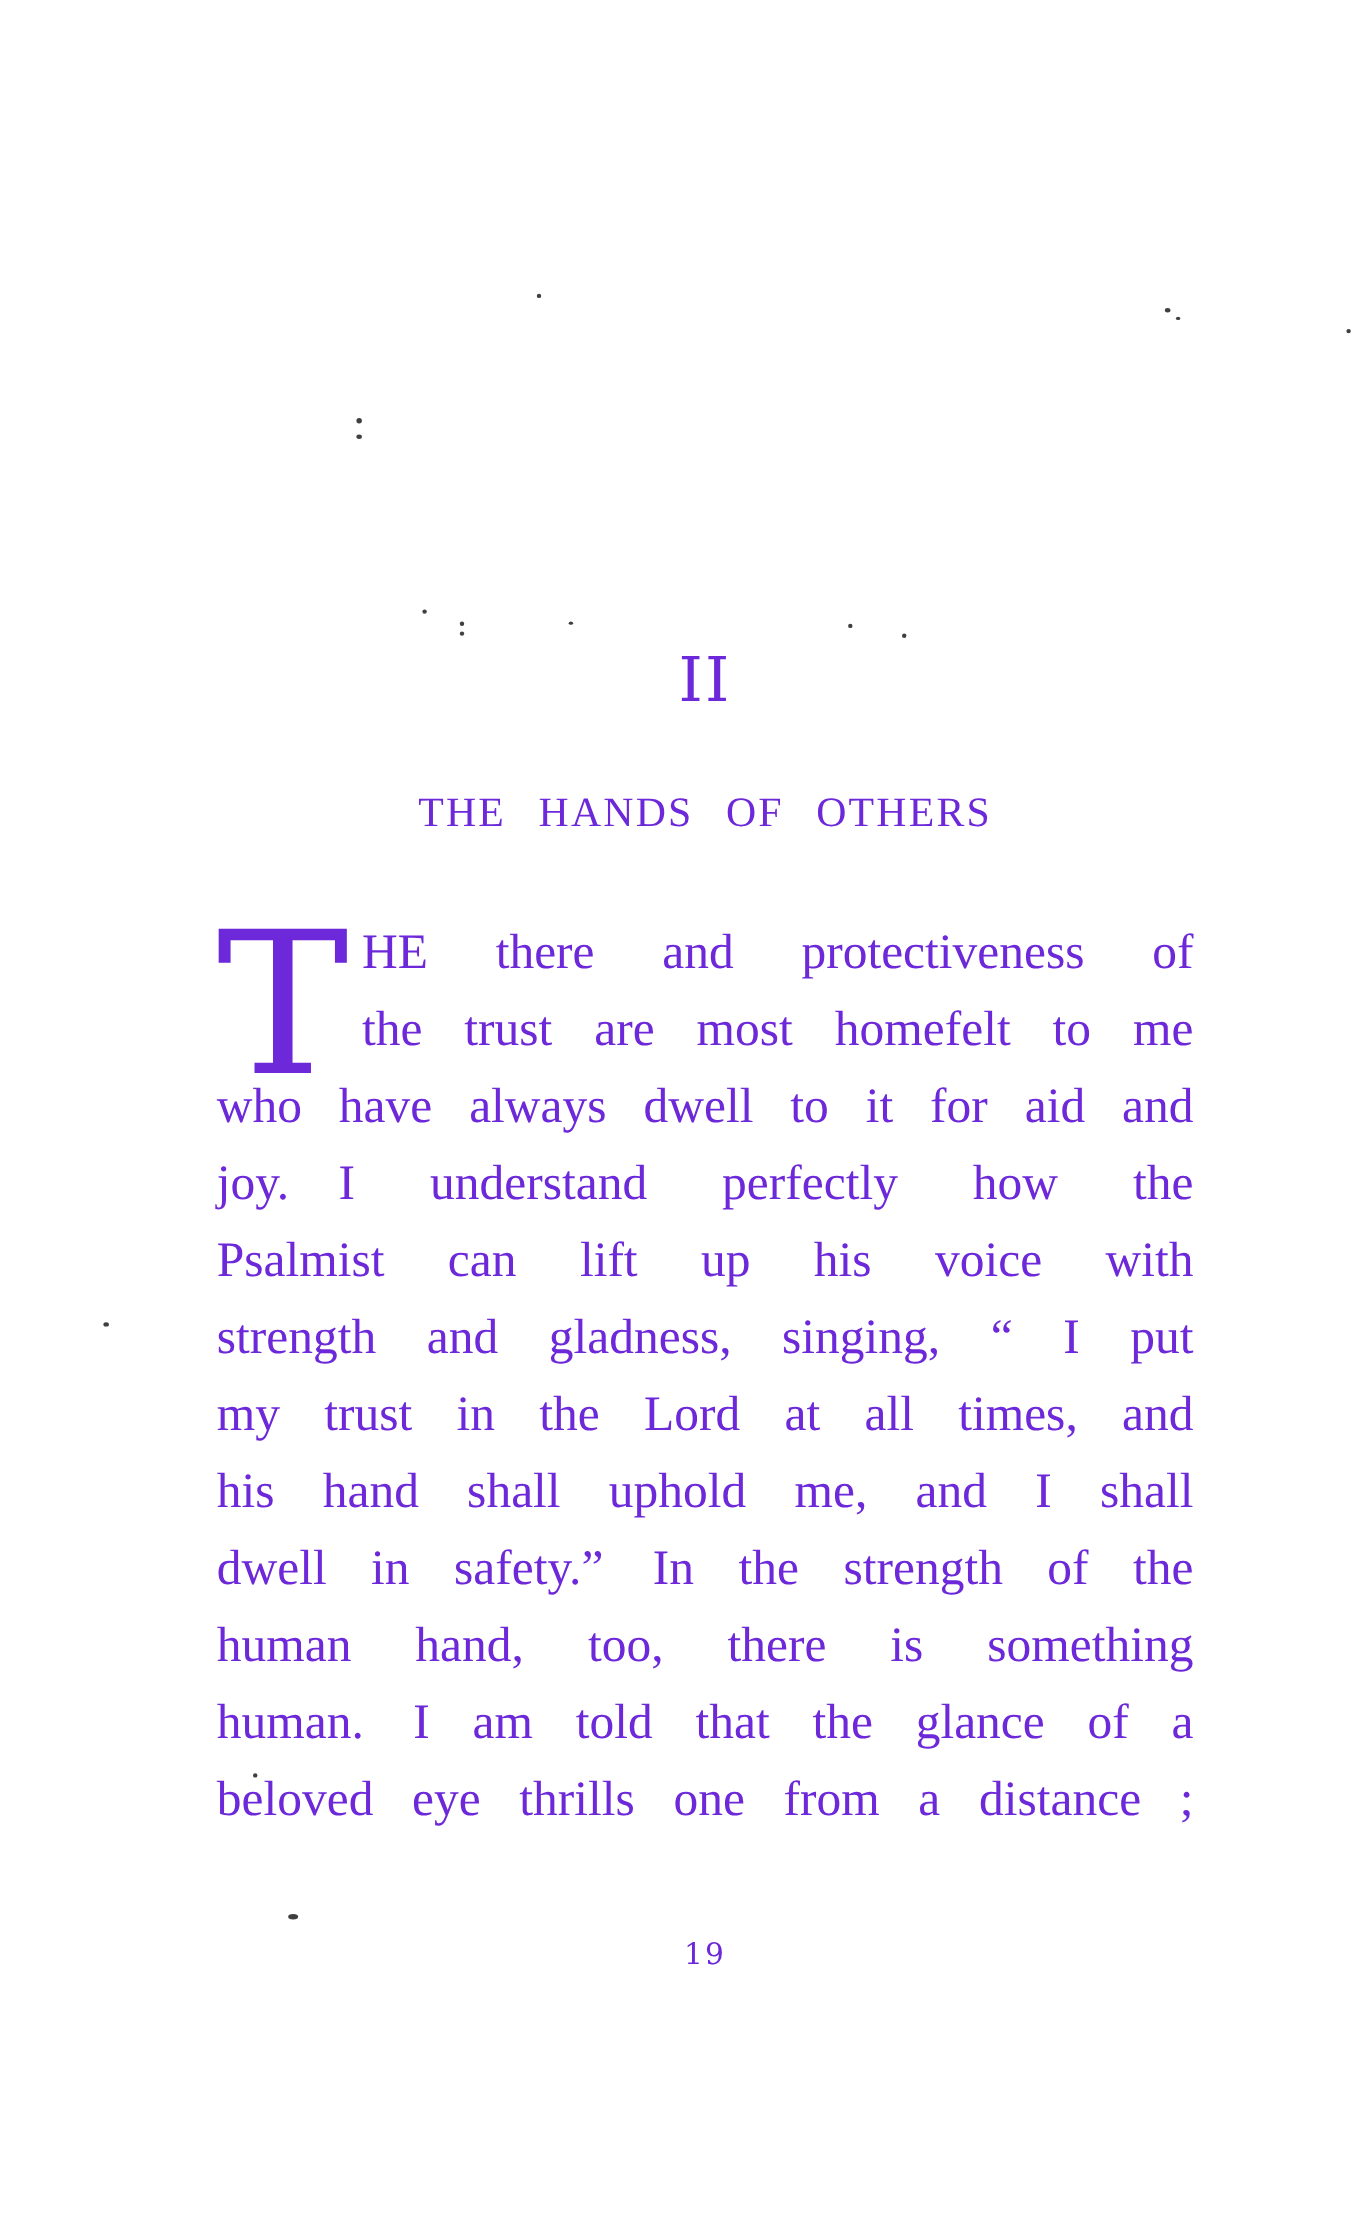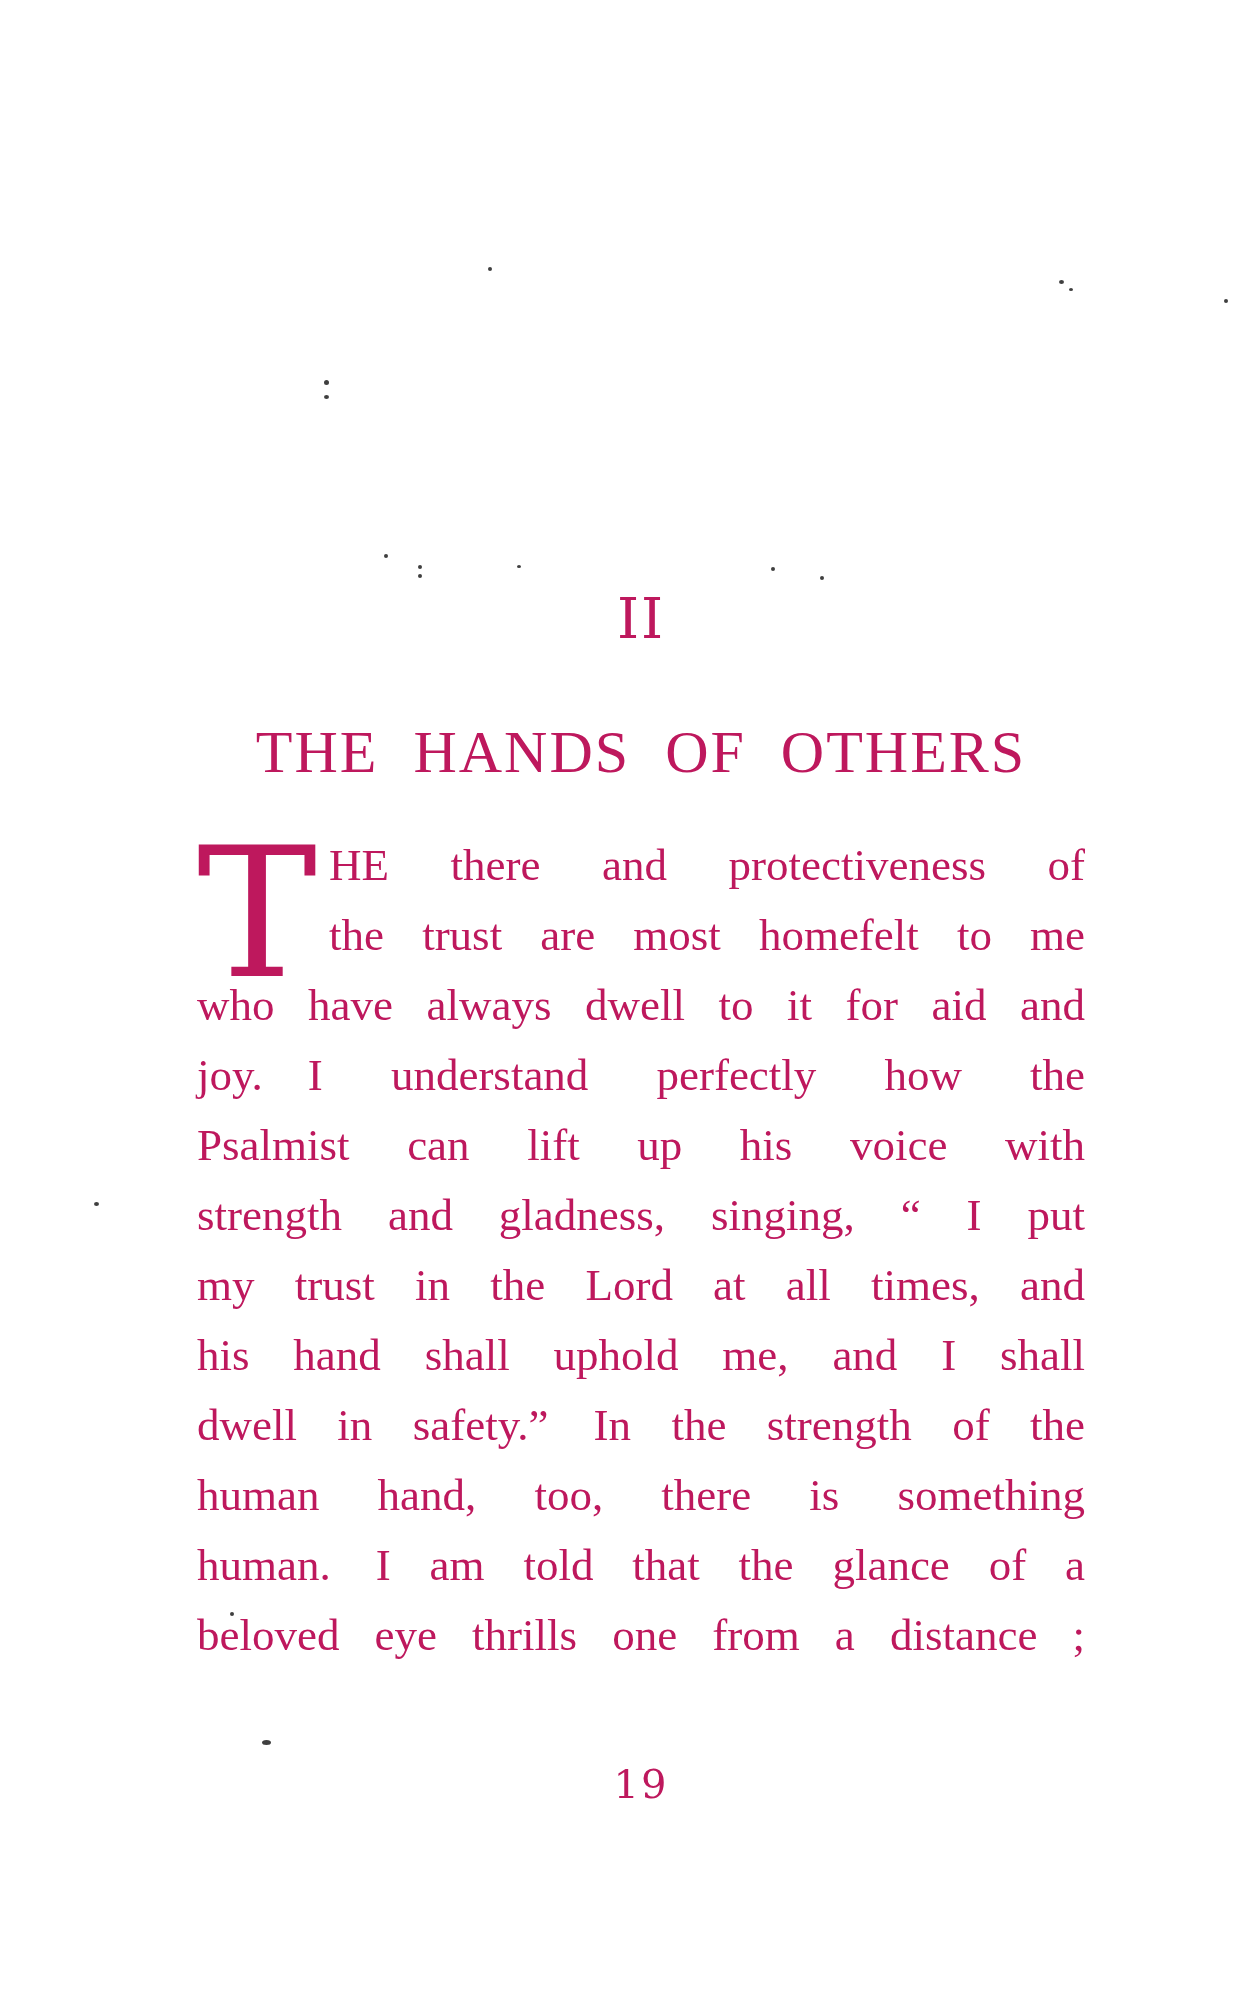--- a/index.html
+++ b/index.html
@@ -4,40 +4,40 @@
 <style>
   html, body { margin: 0; padding: 0; background: #e8e8e8; }
   .page {
     position: relative;
     width: 1241px;
     height: 2016px;
     background: #ffffff;
     margin: 0 auto;
     overflow: hidden;
     font-family: "Liberation Serif", serif;
-    color: #be185d;
+    color: #6d28d9;
   }
   .chapter-number {
     position: absolute;
     top: 591px;
     left: 197px;
     width: 888px;
     text-align: center;
     font-family: "DejaVu Serif", serif;
     font-size: 56px;
     line-height: 1;
     letter-spacing: 2px;
   }
   .chapter-title {
     position: absolute;
     top: 719px;
     left: 157px;
     width: 968px;
     text-align: center;
-    font-size: 60px;
+    font-size: 38px;
     line-height: 1.1;
     letter-spacing: 2px;
     word-spacing: 18px;
   }
   .body-block {
     position: absolute;
     top: 830px;
     left: 197px;
     width: 888px;
     font-size: 45px;
@@ -58,21 +58,21 @@
     height: 70px;
     overflow: visible;
   }
   .page-number {
     position: absolute;
     top: 1761px;
     left: 197px;
     width: 888px;
     text-align: center;
     font-family: "DejaVu Serif", serif;
-    font-size: 40px;
+    font-size: 27px;
     letter-spacing: 2px;
   }
   .speck {
     position: absolute;
     background: #1d1d1d;
     border-radius: 50%;
     opacity: 0.85;
   }
 </style>
 </head>

